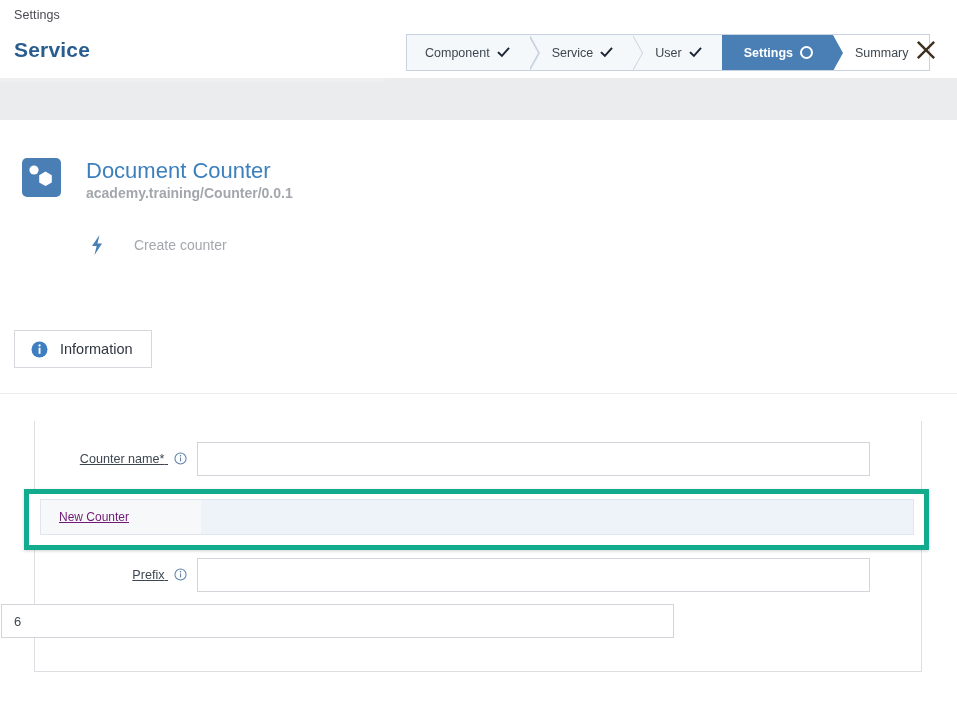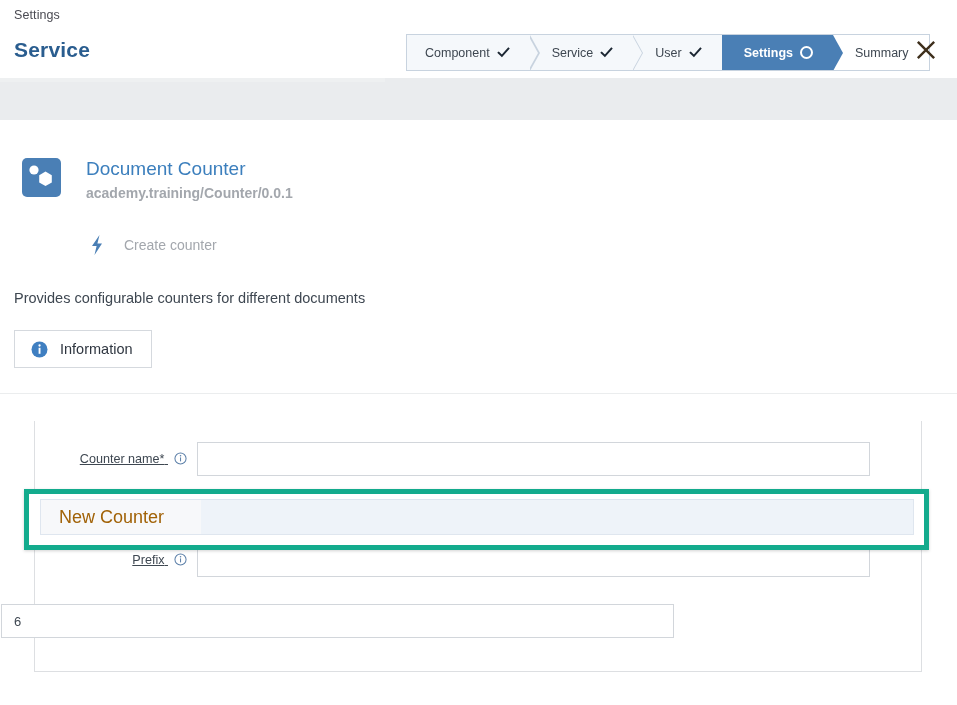--- a/index.html
+++ b/index.html
@@ -127,34 +127,34 @@
   .svc-icon {
     position: absolute;
     left: 22px; top: 38px;
     width: 39px; height: 39px;
     background: #4a7fb5;
     border-radius: 5px;
   }
   .svc-name {
     position: absolute;
     left: 86px; top: 38px;
-    font-size: 19px;
+    font-size: 22px;
     color: #3c7fbd;
   }
   .svc-id {
     position: absolute;
     left: 86px; top: 65px;
     font-size: 14px;
     color: #a3a7ad;
     font-weight: bold;
   }
   .svc-action {
     position: absolute;
     left: 88px; top: 114px;
-    display: flex; align-items: center; 
+    display: flex; align-items: center; gap: 10px;
   }
   .bolt { width: 18px; height: 22px; display: inline-block; }
   .svc-action-label {
     font-size: 14px;
     color: #a3a7ad;
     margin-left: 18px;
   }
   .svc-desc {
     position: absolute;
     left: 14px; top: 170px;
@@ -207,21 +207,21 @@
     border: 1px solid #d2d6db;
     background: #ffffff;
     font-size: 13px;
     color: #3e4751;
     padding: 0 12px;
     font-family: "Liberation Sans", sans-serif;
     outline: none;
   }
 
   #row-counter-name { left: -34px; top: 21px; }
-  #row-prefix       { left: -34px; top: 122px; }
+  #row-prefix       { left: -34px; top: 137px; }
   #row-postfix      { left: -34px; top: 183px; }
   #row-prefix .field-input, #row-postfix .field-input { width: 673px; }
 
   
   .highlight-box {
     position: absolute;
     left: 24px; top: 489px;
     width: 905px; height: 61px;
     border: 5px solid #13ab8d;
     background: #ffffff;
@@ -239,23 +239,24 @@
     position: absolute;
     left: 0; top: 0;
     width: 160px; height: 100%;
     background: #f7f8fa;
   }
   .suggest-panel .txt {
     position: absolute;
     left: 18px; top: 0;
     height: 100%;
     display: flex; align-items: center;
-    font-size: 18px;
-    color: #a16207;
+    font-size: 12px;
+    color: #701a75;
     z-index: 2;
+    text-decoration: underline;
   }
 </style>
 </head>
 <body>
 
 <div class="app">
 
   <div class="header">
     <div class="breadcrumb">Settings</div>
     <div class="page-title">Service</div>
@@ -337,21 +338,20 @@
 
       <div class="svc-action">
         <span class="bolt">
           <svg viewBox="0 0 18 22" width="18" height="22">
             <path d="M11.5 1 L4 12 L8.6 12 L6.5 21 L14 9.6 L9.4 9.6 Z" fill="#4a7fb5"></path>
           </svg>
         </span>
         <span class="svc-action-label">Create counter</span>
       </div>
 
-      <div class="svc-desc">Provides configurable counters for different documents</div>
 
       <div class="info-btn">
         <span class="info-i">
           <svg viewBox="0 0 17 17" width="17" height="17">
             <circle cx="8.5" cy="8.5" r="8" fill="#3f7fc1"></circle>
             <rect x="7.6" y="6.8" width="1.9" height="6" fill="#ffffff"></rect>
             <circle cx="8.55" cy="4.5" r="1.15" fill="#ffffff"></circle>
           </svg>
         </span>
         <span class="label">Information</span>

